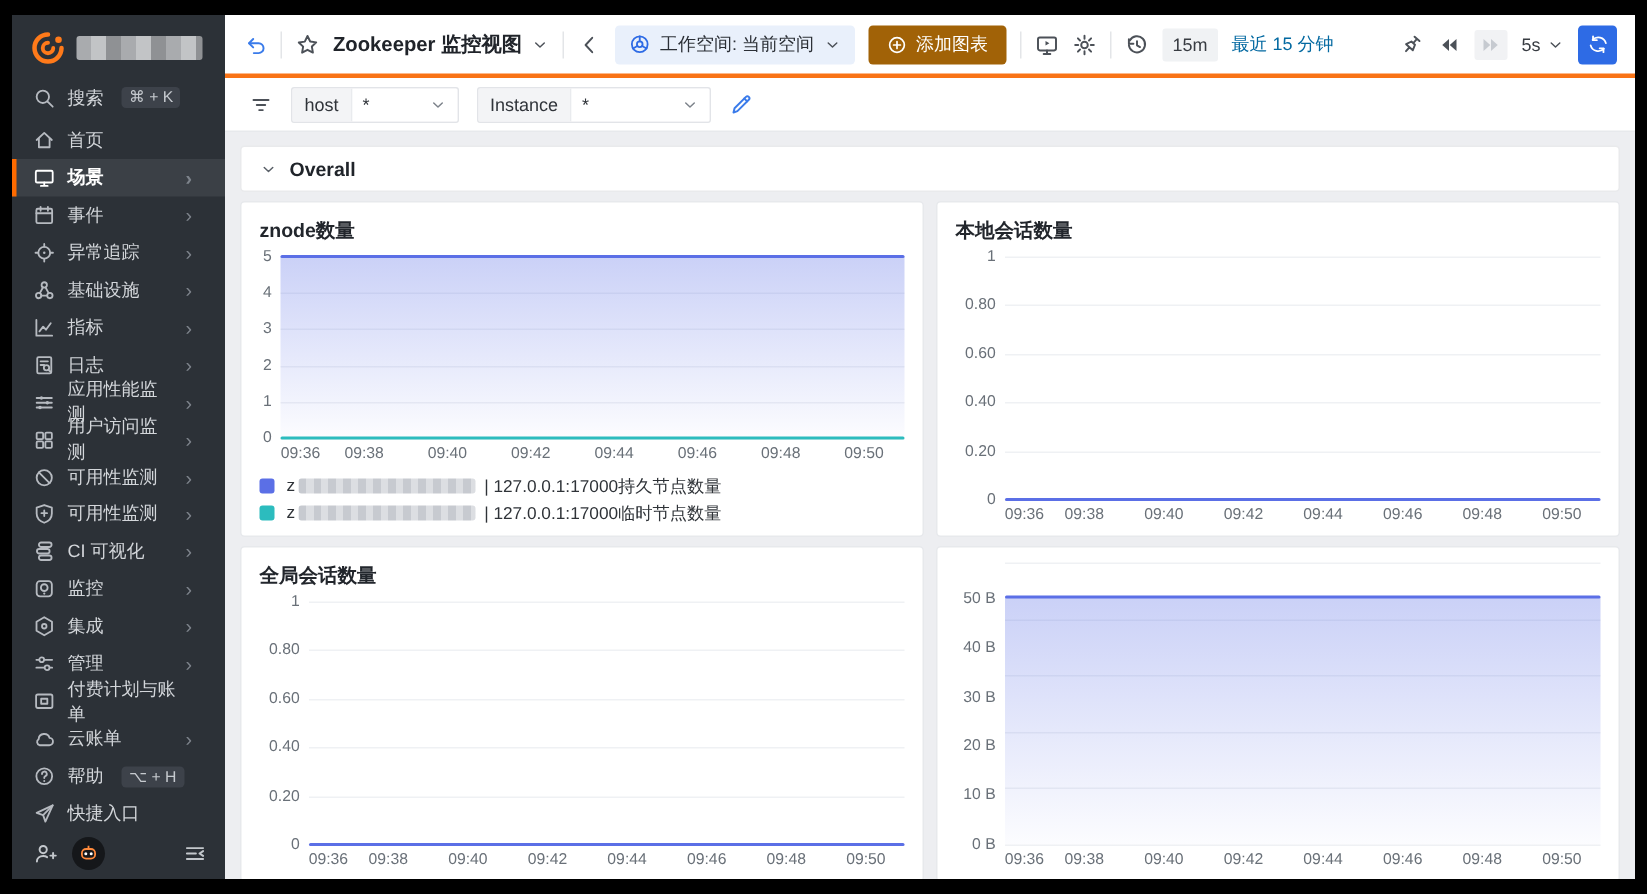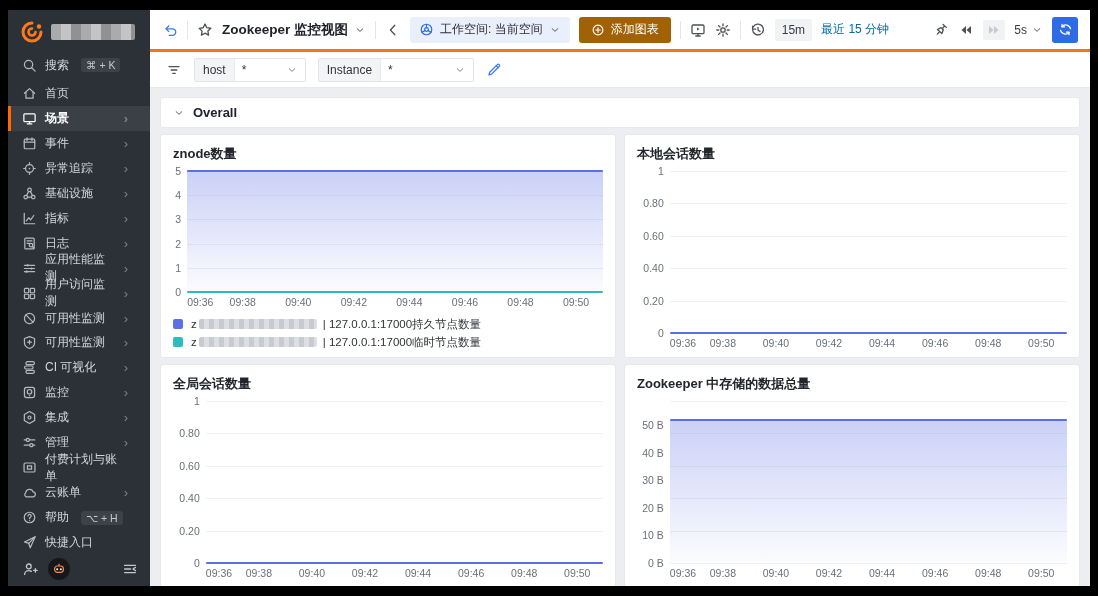--- a/index.html
+++ b/index.html
@@ -594,21 +594,20 @@
               <span class="x-label" style="left: 13.36%; transform: translateX(-50%);">09:38</span>
               <span class="x-label" style="left: 26.72%; transform: translateX(-50%);">09:40</span>
               <span class="x-label" style="left: 40.08%; transform: translateX(-50%);">09:42</span>
               <span class="x-label" style="left: 53.44%; transform: translateX(-50%);">09:44</span>
               <span class="x-label" style="left: 66.8%; transform: translateX(-50%);">09:46</span>
               <span class="x-label" style="left: 80.16%; transform: translateX(-50%);">09:48</span>
               <span class="x-label" style="left: 93.52%; transform: translateX(-50%);">09:50</span>
             </div>
           </section>
           <section class="panel">
-            <div class="panel-title">Zookeeper 中存储的数据总量</div>
             <div class="chart-main">
               <div class="y-gutter" style="width: 32.8px; margin-top: 24px;">
                 <span class="y-label" style="top: 0%;">50 B</span>
                 <span class="y-label" style="top: 20%;">40 B</span>
                 <span class="y-label" style="top: 40%;">30 B</span>
                 <span class="y-label" style="top: 60%;">20 B</span>
                 <span class="y-label" style="top: 80%;">10 B</span>
                 <span class="y-label" style="top: 100%;">0 B</span>
               </div>
               <div class="plot">

